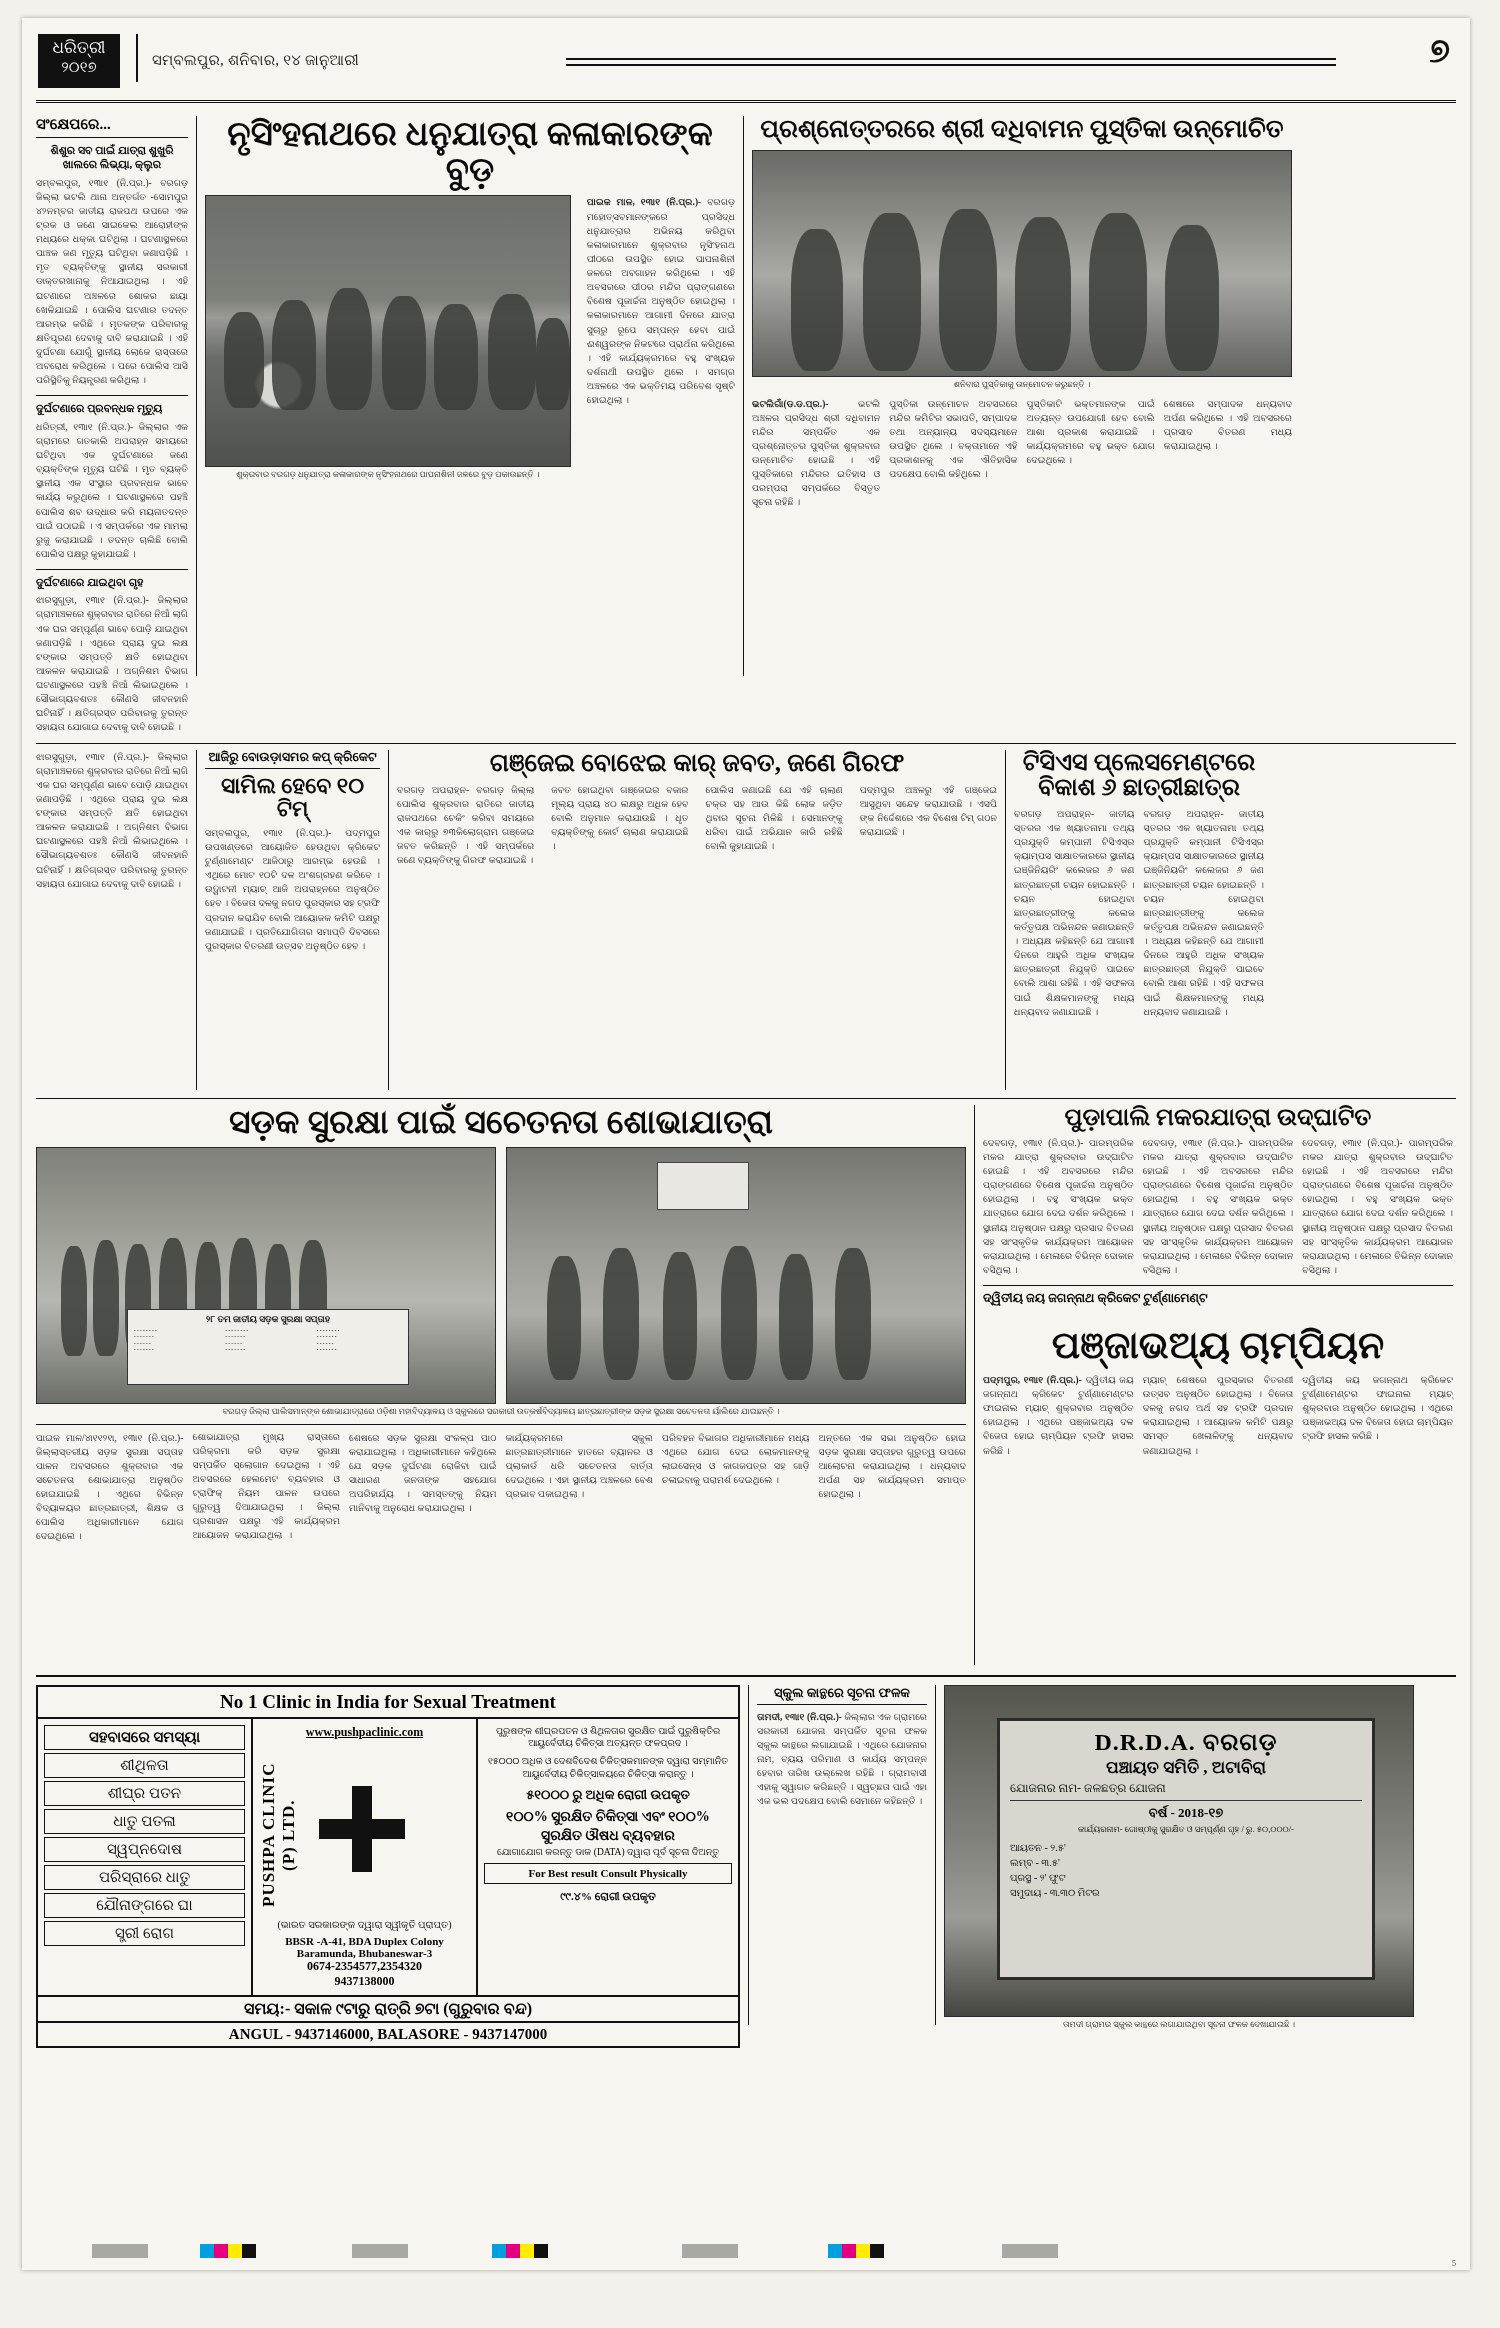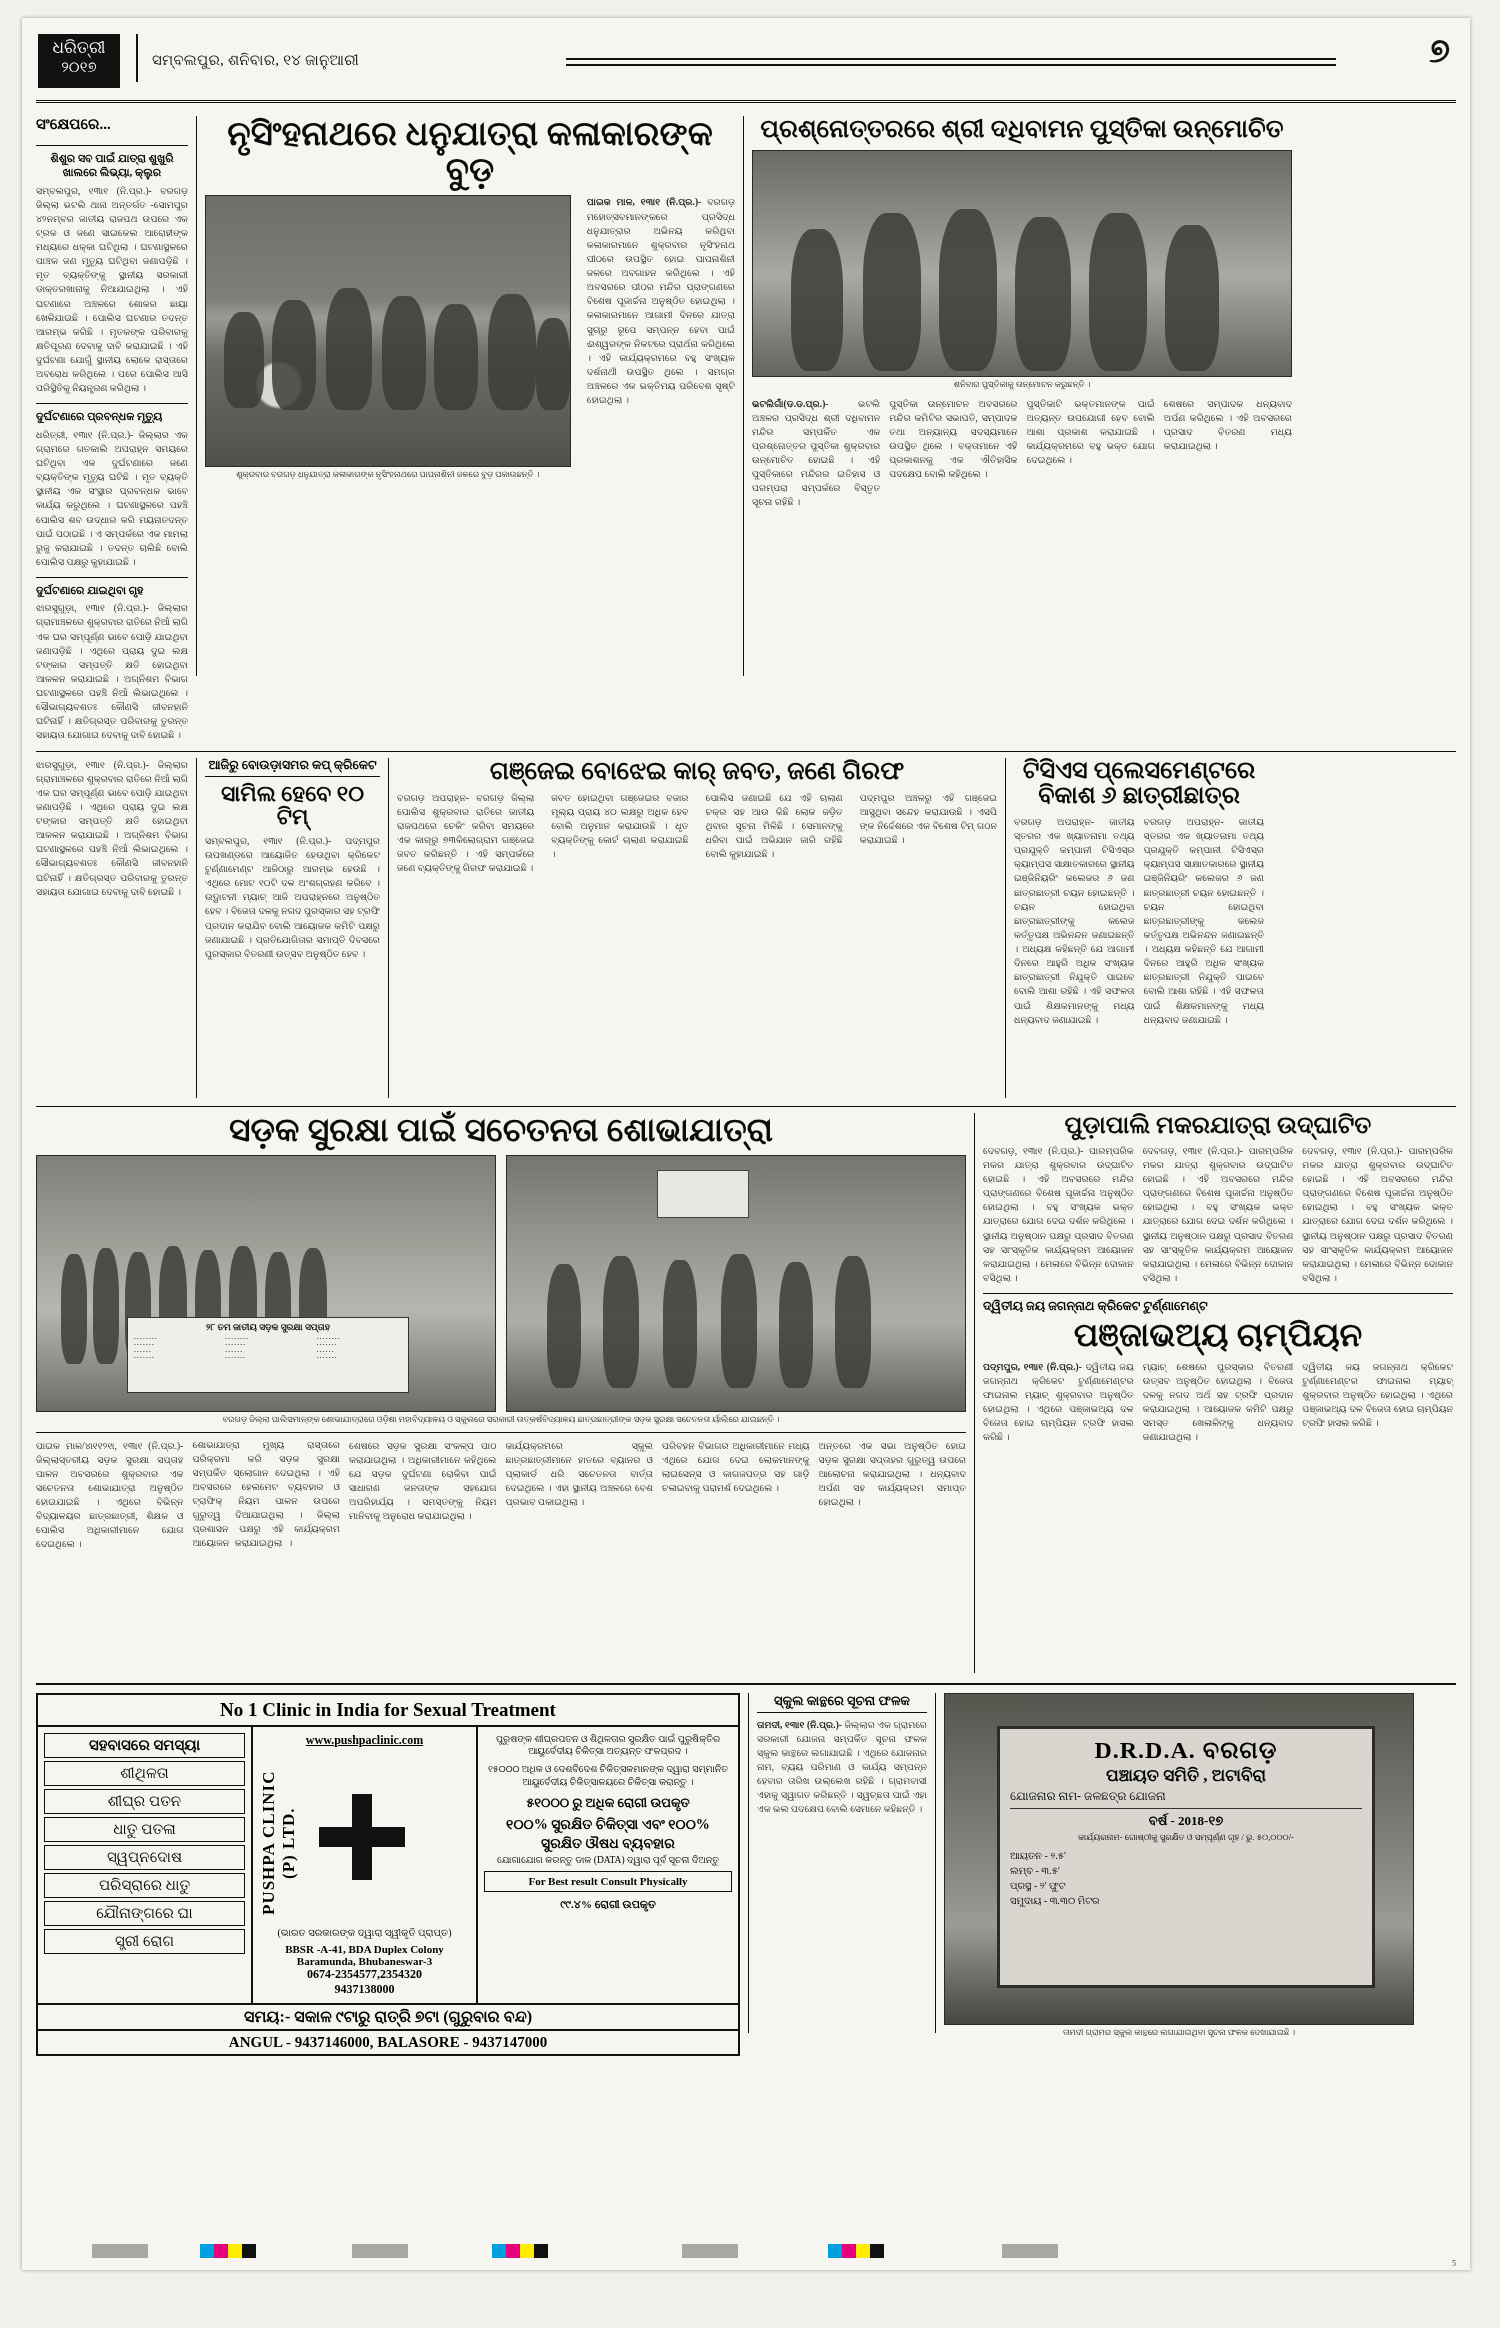--- a/index.html
+++ b/index.html
@@ -63,21 +63,21 @@
       <div class="mh-place">ସମ୍ବଲପୁର, ଶନିବାର, ୧୪ ଜାନୁଆରୀ</div>
       <div class="mh-rule"></div>
       <div class="pageno">୭</div>
     </div>
 
     <div style="position:absolute;left:14px;top:98px;width:1420px;">
 
       <div style="display:flex;">
 
         <div style="width:152px;padding-right:8px;">
-          <div style="font-size:15px;font-weight:bold;border-bottom:1px solid #111;padding-bottom:12px;margin-bottom:5px;">ସଂକ୍ଷେପରେ...</div>
+          <div style="font-size:15px;font-weight:bold;border-bottom:1px solid #111;padding-bottom:4px;margin-bottom:5px;">ସଂକ୍ଷେପରେ...</div>
 
           <div style="font-size:11px;font-weight:bold;line-height:1.3;text-align:center;margin-bottom:4px;">ଶିଶୁର ସବ ପାଇଁ ଯାତ୍ରା ଶୁଖୁରି ଖାଲରେ ଲିଭ୍ୟା, କ୍ଲୁର</div>
           <div class="colbody">ସମ୍ବଲପୁର, ୧୩ା୧ (ନି.ପ୍ର.)- ବରଗଡ଼ ଜିଲ୍ଲା ଭଟଲି ଥାନା ଅନ୍ତର୍ଗତ -ସୋମପୁର ୪୨ନମ୍ବର ଜାତୀୟ ରାଜପଥ ଉପରେ ଏକ ଟ୍ରକ ଓ ଜଣେ ସାଇକେଲ ଆରୋହୀଙ୍କ ମଧ୍ୟରେ ଧକ୍କା ଘଟିଥିଲା । ଘଟଣାସ୍ଥଳରେ ପାଞ୍ଚକ ଜଣ ମୃତ୍ୟୁ ଘଟିଥିବା ଜଣାପଡ଼ିଛି । ମୃତ ବ୍ୟକ୍ତିଙ୍କୁ ସ୍ଥାନୀୟ ସରକାରୀ ଡାକ୍ତରଖାନାକୁ ନିଆଯାଇଥିଲା । ଏହି ଘଟଣାରେ ଅଞ୍ଚଳରେ ଶୋକର ଛାୟା ଖେଳିଯାଇଛି । ପୋଲିସ ଘଟଣାର ତଦନ୍ତ ଆରମ୍ଭ କରିଛି । ମୃତକଙ୍କ ପରିବାରକୁ କ୍ଷତିପୂରଣ ଦେବାକୁ ଦାବି କରାଯାଇଛି । ଏହି ଦୁର୍ଘଟଣା ଯୋଗୁଁ ସ୍ଥାନୀୟ ଲୋକେ ରାସ୍ତାରେ ଅବରୋଧ କରିଥିଲେ । ପରେ ପୋଲିସ ଆସି ପରିସ୍ଥିତିକୁ ନିୟନ୍ତ୍ରଣ କରିଥିଲା ।</div>
 
           <div style="font-size:11px;font-weight:bold;line-height:1.3;margin:8px 0 4px;border-top:1px solid #111;padding-top:5px;">ଦୁର୍ଘଟଣାରେ ପ୍ରବନ୍ଧକ ମୃତ୍ୟୁ</div>
           <div class="colbody">ଧରିତ୍ରୀ, ୧୩ା୧ (ନି.ପ୍ର.)- ଜିଲ୍ଲାର ଏକ ଗ୍ରାମରେ ଗତକାଲି ଅପରାହ୍ନ ସମୟରେ ଘଟିଥିବା ଏକ ଦୁର୍ଘଟଣାରେ ଜଣେ ବ୍ୟକ୍ତିଙ୍କ ମୃତ୍ୟୁ ଘଟିଛି । ମୃତ ବ୍ୟକ୍ତି ସ୍ଥାନୀୟ ଏକ ସଂସ୍ଥାର ପ୍ରବନ୍ଧକ ଭାବେ କାର୍ଯ୍ୟ କରୁଥିଲେ । ଘଟଣାସ୍ଥଳରେ ପହଞ୍ଚି ପୋଲିସ ଶବ ଉଦ୍ଧାର କରି ମୟନାତଦନ୍ତ ପାଇଁ ପଠାଇଛି । ଏ ସମ୍ପର୍କରେ ଏକ ମାମଲା ରୁଜୁ କରାଯାଇଛି । ତଦନ୍ତ ଚାଲିଛି ବୋଲି ପୋଲିସ ପକ୍ଷରୁ କୁହାଯାଇଛି ।</div>
 
           <div style="font-size:11px;font-weight:bold;line-height:1.3;margin:8px 0 4px;border-top:1px solid #111;padding-top:5px;">ଦୁର୍ଘଟଣାରେ ଯାଇଥିବା ଗୃହ</div>
           <div class="colbody">ଝାରସୁଗୁଡ଼ା, ୧୩ା୧ (ନି.ପ୍ର.)- ଜିଲ୍ଲାର ଗ୍ରାମାଞ୍ଚଳରେ ଶୁକ୍ରବାର ରାତିରେ ନିଆଁ ଲାଗି ଏକ ଘର ସମ୍ପୂର୍ଣ୍ଣ ଭାବେ ପୋଡ଼ି ଯାଇଥିବା ଜଣାପଡ଼ିଛି । ଏଥିରେ ପ୍ରାୟ ଦୁଇ ଲକ୍ଷ ଟଙ୍କାର ସମ୍ପତ୍ତି କ୍ଷତି ହୋଇଥିବା ଆକଳନ କରାଯାଇଛି । ଅଗ୍ନିଶମ ବିଭାଗ ଘଟଣାସ୍ଥଳରେ ପହଞ୍ଚି ନିଆଁ ଲିଭାଇଥିଲେ । ସୌଭାଗ୍ୟବଶତଃ କୌଣସି ଜୀବନହାନି ଘଟିନାହିଁ । କ୍ଷତିଗ୍ରସ୍ତ ପରିବାରକୁ ତୁରନ୍ତ ସହାୟତା ଯୋଗାଇ ଦେବାକୁ ଦାବି ହୋଇଛି ।</div>
         </div>
@@ -231,21 +231,21 @@
         <div class="vrule" style="height:560px;margin-right:8px;"></div>
 
         <div style="width:470px;">
           <div class="hd-xl" style="font-size:24px;margin-bottom:6px;">ପୁଡ଼ାପାଲି ମକରଯାତ୍ରା ଉଦ୍‌ଘାଟିତ</div>
           <div style="display:flex;gap:9px;">
             <div style="flex:1;" class="colbody">ଦେବଗଡ଼, ୧୩ା୧ (ନି.ପ୍ର.)- ପାରମ୍ପରିକ ମକର ଯାତ୍ରା ଶୁକ୍ରବାର ଉଦ୍‌ଘାଟିତ ହୋଇଛି । ଏହି ଅବସରରେ ମନ୍ଦିର ପ୍ରାଙ୍ଗଣରେ ବିଶେଷ ପୂଜାର୍ଚ୍ଚନା ଅନୁଷ୍ଠିତ ହୋଇଥିଲା । ବହୁ ସଂଖ୍ୟକ ଭକ୍ତ ଯାତ୍ରାରେ ଯୋଗ ଦେଇ ଦର୍ଶନ କରିଥିଲେ । ସ୍ଥାନୀୟ ଅନୁଷ୍ଠାନ ପକ୍ଷରୁ ପ୍ରସାଦ ବିତରଣ ସହ ସାଂସ୍କୃତିକ କାର୍ଯ୍ୟକ୍ରମ ଆୟୋଜନ କରାଯାଇଥିଲା । ମେଳାରେ ବିଭିନ୍ନ ଦୋକାନ ବସିଥିଲା ।</div>
             <div style="flex:1;" class="colbody">ଦେବଗଡ଼, ୧୩ା୧ (ନି.ପ୍ର.)- ପାରମ୍ପରିକ ମକର ଯାତ୍ରା ଶୁକ୍ରବାର ଉଦ୍‌ଘାଟିତ ହୋଇଛି । ଏହି ଅବସରରେ ମନ୍ଦିର ପ୍ରାଙ୍ଗଣରେ ବିଶେଷ ପୂଜାର୍ଚ୍ଚନା ଅନୁଷ୍ଠିତ ହୋଇଥିଲା । ବହୁ ସଂଖ୍ୟକ ଭକ୍ତ ଯାତ୍ରାରେ ଯୋଗ ଦେଇ ଦର୍ଶନ କରିଥିଲେ । ସ୍ଥାନୀୟ ଅନୁଷ୍ଠାନ ପକ୍ଷରୁ ପ୍ରସାଦ ବିତରଣ ସହ ସାଂସ୍କୃତିକ କାର୍ଯ୍ୟକ୍ରମ ଆୟୋଜନ କରାଯାଇଥିଲା । ମେଳାରେ ବିଭିନ୍ନ ଦୋକାନ ବସିଥିଲା ।</div>
             <div style="flex:1;" class="colbody">ଦେବଗଡ଼, ୧୩ା୧ (ନି.ପ୍ର.)- ପାରମ୍ପରିକ ମକର ଯାତ୍ରା ଶୁକ୍ରବାର ଉଦ୍‌ଘାଟିତ ହୋଇଛି । ଏହି ଅବସରରେ ମନ୍ଦିର ପ୍ରାଙ୍ଗଣରେ ବିଶେଷ ପୂଜାର୍ଚ୍ଚନା ଅନୁଷ୍ଠିତ ହୋଇଥିଲା । ବହୁ ସଂଖ୍ୟକ ଭକ୍ତ ଯାତ୍ରାରେ ଯୋଗ ଦେଇ ଦର୍ଶନ କରିଥିଲେ । ସ୍ଥାନୀୟ ଅନୁଷ୍ଠାନ ପକ୍ଷରୁ ପ୍ରସାଦ ବିତରଣ ସହ ସାଂସ୍କୃତିକ କାର୍ଯ୍ୟକ୍ରମ ଆୟୋଜନ କରାଯାଇଥିଲା । ମେଳାରେ ବିଭିନ୍ନ ଦୋକାନ ବସିଥିଲା ।</div>
           </div>
           <div class="kicker" style="margin-top:8px;border-top:1px solid #111;padding-top:5px;">ଦ୍ୱିତୀୟ ଜୟ ଜଗନ୍ନାଥ କ୍ରିକେଟ ଟୁର୍ଣ୍ଣାମେଣ୍ଟ</div>
-          <div class="hd-xl" style="font-size:33px;margin:4px 0 7px;">ପଞ୍ଜାଭଅ୍ୟ ଚାମ୍ପିୟନ</div>
+          <div class="hd-xl" style="font-size:38px;margin:20px 0 7px;">ପଞ୍ଜାଭଅ୍ୟ ଚାମ୍ପିୟନ</div>
           <div style="display:flex;gap:9px;">
             <div style="flex:1;" class="colbody">
               <span style="font-weight:bold;">ପଦ୍ମପୁର, ୧୩ା୧ (ନି.ପ୍ର.)-</span>
               <span>ଦ୍ୱିତୀୟ ଜୟ ଜଗନ୍ନାଥ କ୍ରିକେଟ ଟୁର୍ଣ୍ଣାମେଣ୍ଟର ଫାଇନାଲ ମ୍ୟାଚ୍ ଶୁକ୍ରବାର ଅନୁଷ୍ଠିତ ହୋଇଥିଲା । ଏଥିରେ ପଞ୍ଜାଭଅ୍ୟ ଦଳ ବିଜେତା ହୋଇ ଚାମ୍ପିୟନ ଟ୍ରଫି ହାସଲ କରିଛି ।</span>
             </div>
             <div style="flex:1;" class="colbody">ମ୍ୟାଚ୍ ଶେଷରେ ପୁରସ୍କାର ବିତରଣୀ ଉତ୍ସବ ଅନୁଷ୍ଠିତ ହୋଇଥିଲା । ବିଜେତା ଦଳକୁ ନଗଦ ଅର୍ଥ ସହ ଟ୍ରଫି ପ୍ରଦାନ କରାଯାଇଥିଲା । ଆୟୋଜକ କମିଟି ପକ୍ଷରୁ ସମସ୍ତ ଖେଳାଳିଙ୍କୁ ଧନ୍ୟବାଦ ଜଣାଯାଇଥିଲା ।</div>
             <div style="flex:1;" class="colbody">ଦ୍ୱିତୀୟ ଜୟ ଜଗନ୍ନାଥ କ୍ରିକେଟ ଟୁର୍ଣ୍ଣାମେଣ୍ଟର ଫାଇନାଲ ମ୍ୟାଚ୍ ଶୁକ୍ରବାର ଅନୁଷ୍ଠିତ ହୋଇଥିଲା । ଏଥିରେ ପଞ୍ଜାଭଅ୍ୟ ଦଳ ବିଜେତା ହୋଇ ଚାମ୍ପିୟନ ଟ୍ରଫି ହାସଲ କରିଛି ।</div>
           </div>
         </div>
       </div>

